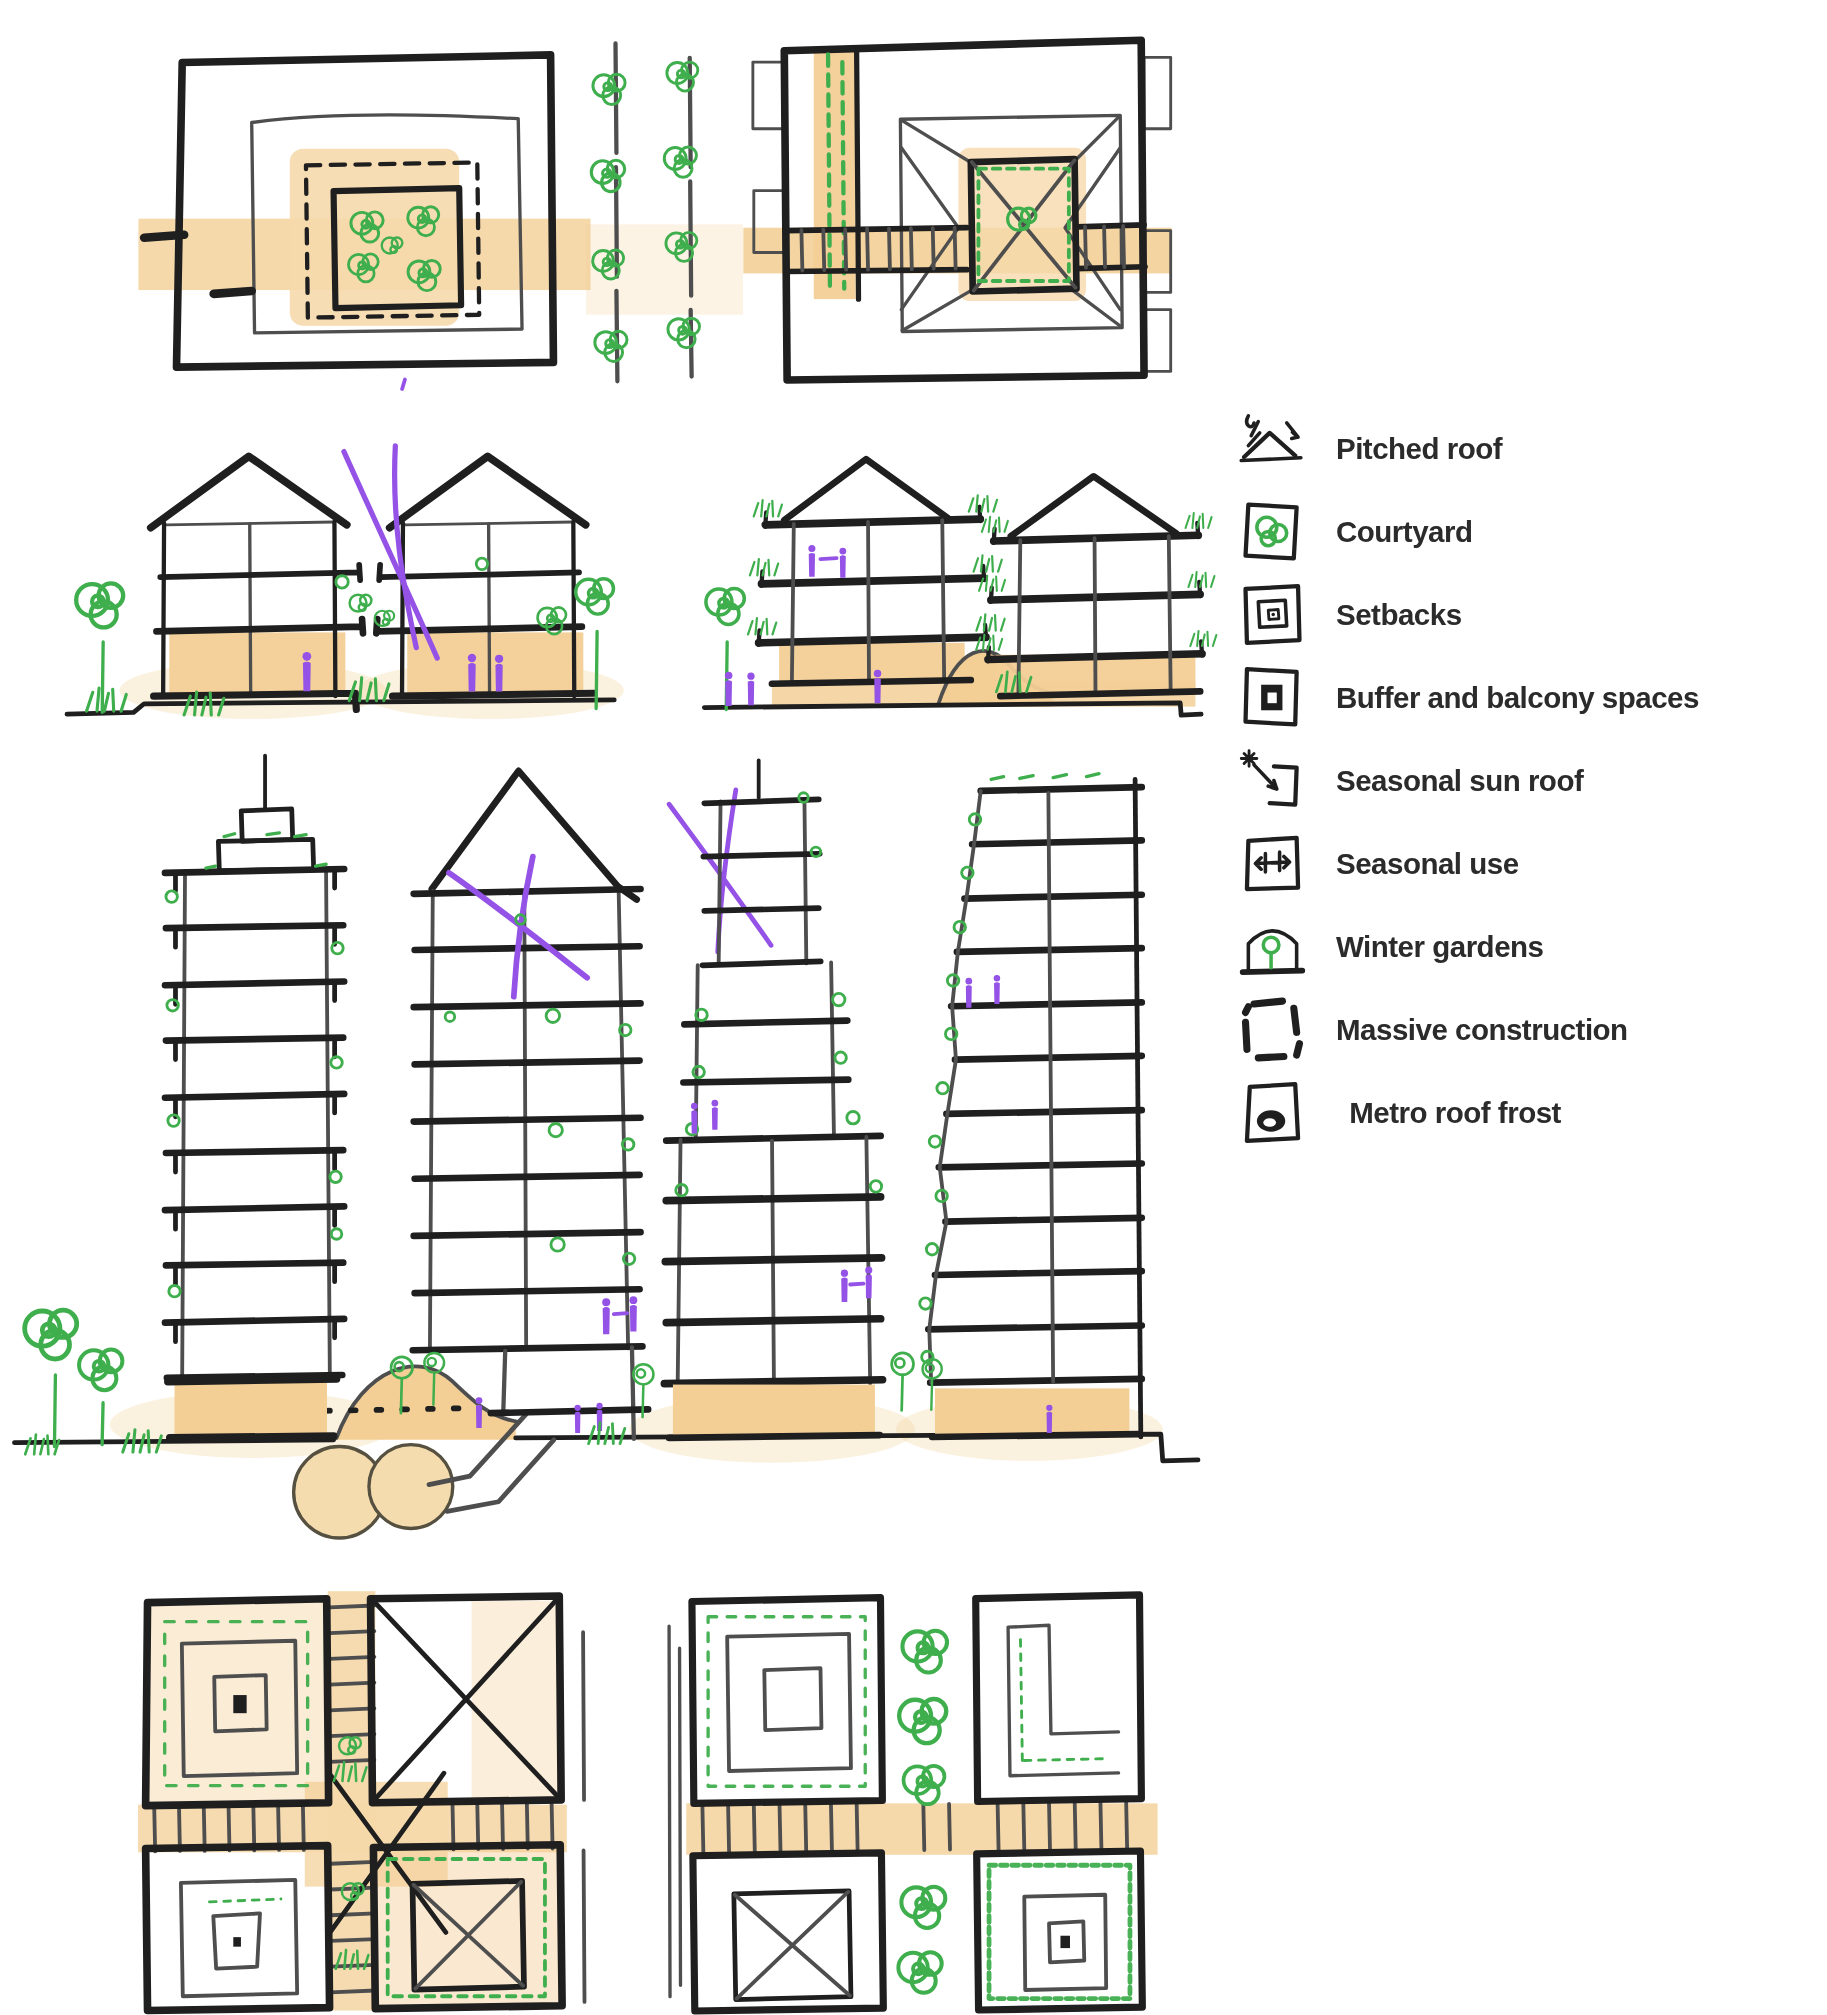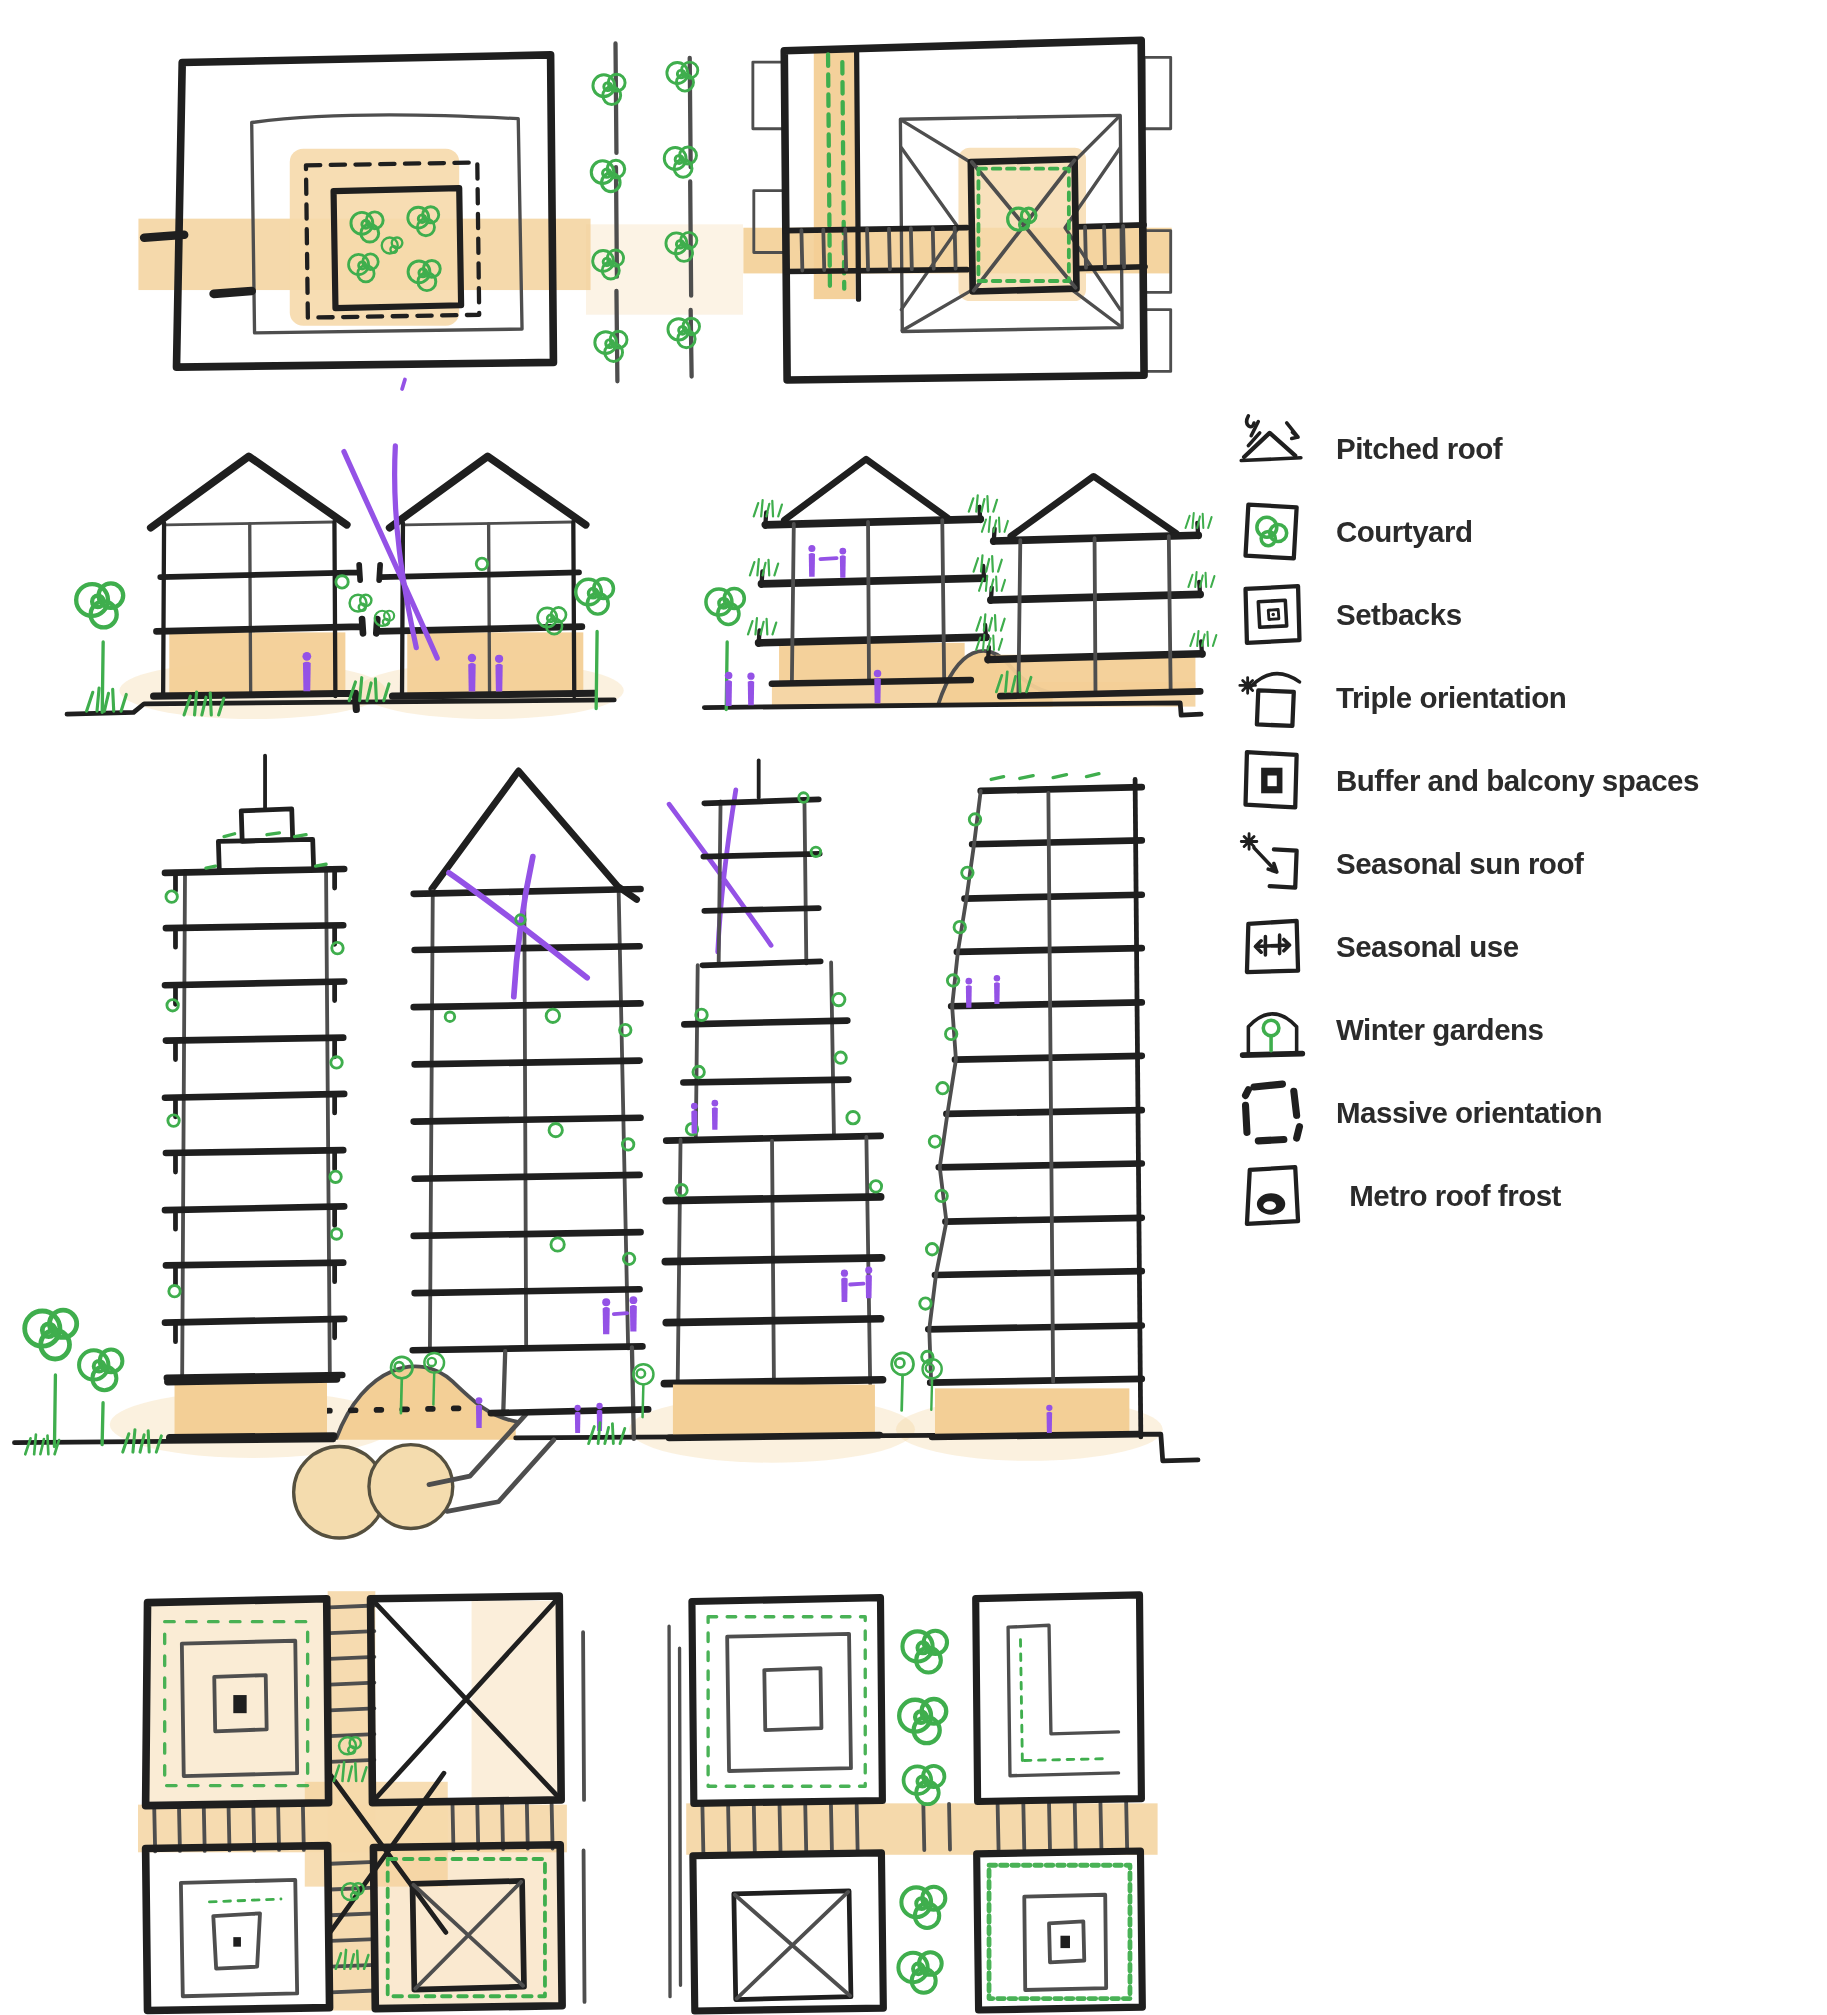--- a/index.html
+++ b/index.html
@@ -440,32 +440,20 @@
       <svg viewBox="0 0 100 100">
             <path class="ink" stroke-width="6" d="M12 14 L86 10 L88 86 L14 90 Z"></path>
             <path class="ink" stroke-width="5" d="M30 32 L68 30 L70 66 L32 68 Z"></path>
             <path class="ink" stroke-width="4" d="M44 44 L58 43 L59 56 L45 57 Z"></path>
             <circle cx="51" cy="50" r="2.5" fill="#1f1f1f"></circle>
           </svg>
     </span>
     <span class="llabel">Setbacks</span>
   </div>
 
-  <div class="lrow">
-    <span class="licon">
-      <svg viewBox="0 0 100 100">
-            <g class="ink" stroke-width="4">
-              <path d="M8 26 L22 40 M22 26 L8 40 M15 22 L15 44 M4 33 L26 33"></path>
-            </g>
-            <path class="ink" stroke-width="5" d="M20 34 Q52 2 88 28"></path>
-            <path class="ink" stroke-width="6" d="M30 40 L80 42 L78 90 L28 88 Z"></path>
-          </svg>
-    </span>
-    <span class="llabel">Triple orientation</span>
-  </div>
 
   <div class="lrow">
     <span class="licon">
       <svg viewBox="0 0 100 100">
             <path class="ink" stroke-width="6" d="M14 10 L84 14 L82 88 L12 84 Z"></path>
             <rect x="34" y="32" width="30" height="36" fill="#1f1f1f"></rect>
             <rect x="43" y="43" width="13" height="15" fill="#ffffff"></rect>
           </svg>
     </span>
     <span class="llabel">Buffer and balcony spaces</span>
@@ -508,21 +496,21 @@
     <span class="llabel">Winter gardens</span>
   </div>
 
 
   <div class="lrow">
     <span class="licon">
       <svg viewBox="0 0 100 100">
             <path class="ink" stroke-width="10" d="M24 14 L64 10 M80 20 L84 54 M88 70 L84 86 M66 88 L30 90 M14 78 L12 40 M12 26 L16 18"></path>
           </svg>
     </span>
-    <span class="llabel">Massive orientation</span>
+    <span class="llabel">Massive construction</span>
   </div>
 
 
   <div class="lrow">
     <span class="licon">
       <svg viewBox="0 0 100 100">
             <path class="ink" stroke-width="6" d="M18 14 L82 10 L86 86 L14 90 Z"></path>
             <ellipse cx="48" cy="62" rx="20" ry="15" fill="#1f1f1f"></ellipse>
             <ellipse cx="46" cy="64" rx="9" ry="6" fill="#ffffff"></ellipse>
           </svg>

